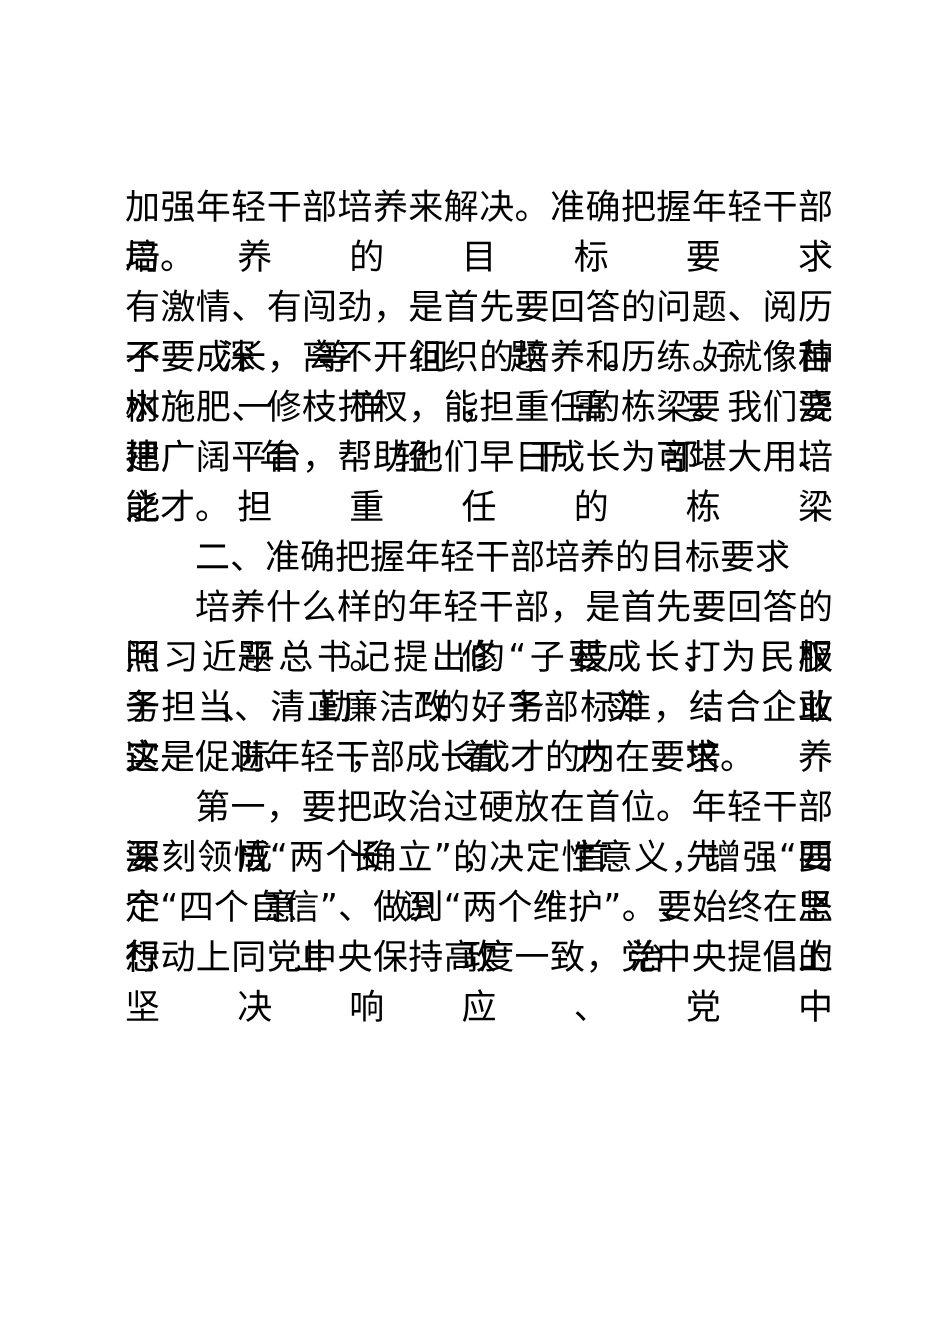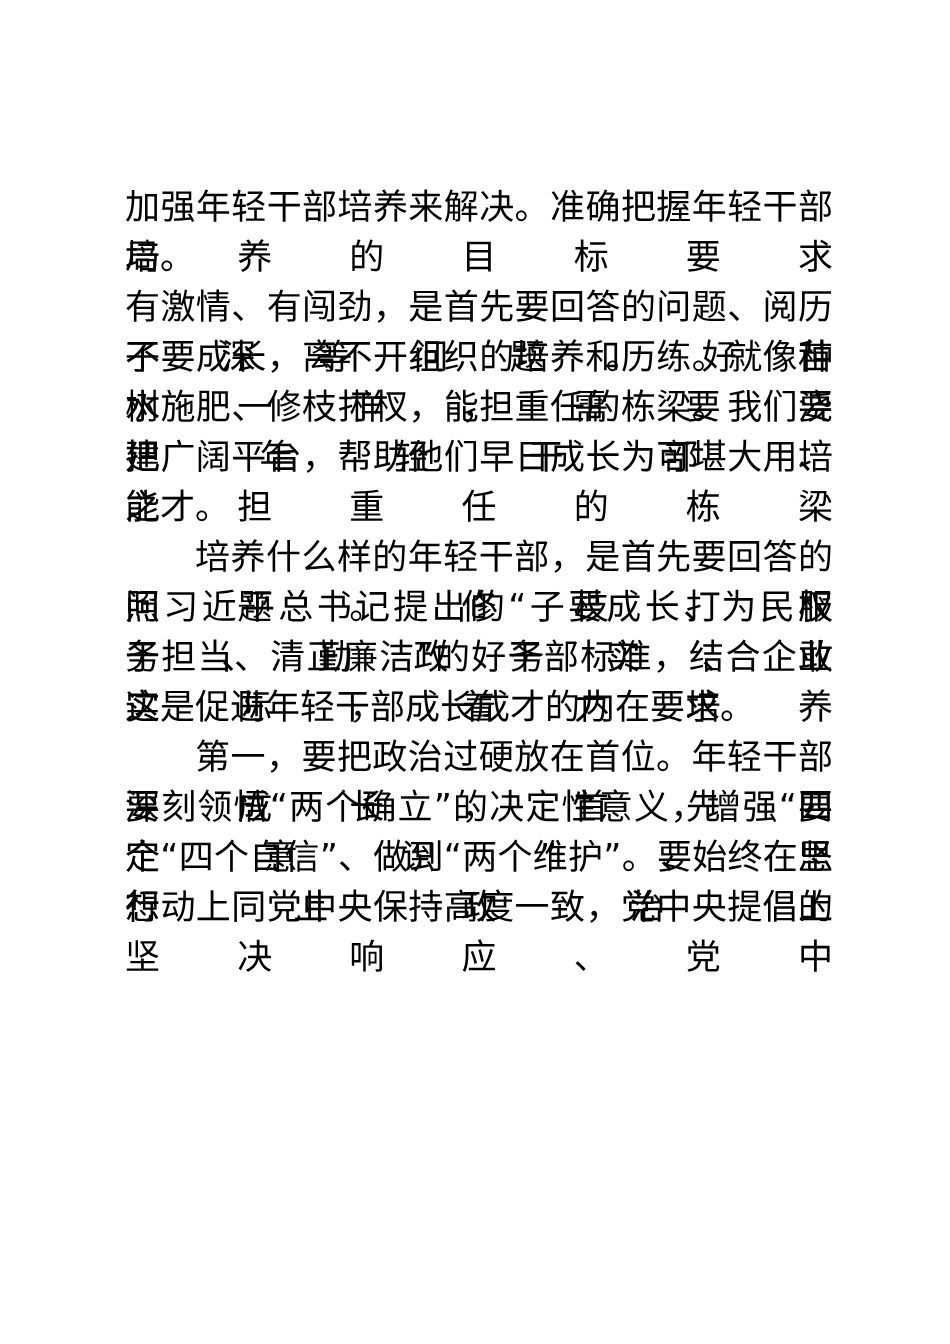--- a/index.html
+++ b/index.html
@@ -71,20 +71,21 @@
 
     <div class="line justify">加强年轻干部培养来解决。准确把握年轻干部培养的目标要求</div>
     <div class="line">局。</div>
 
     <div class="line justify">有激情、有闯劲，是首先要回答的问题、阅历不深等问题。好苗</div>
     <div class="line justify">子要成长，离不开组织的培养和历练。就像种树一样，需要浇</div>
     <div class="line justify">水施肥、修枝打杈，能担重任的栋梁。我们要把年轻干部培</div>
     <div class="line justify">建广阔平台，帮助他们早日成长为可堪大用、能担重任的栋梁</div>
     <div class="line">之才。</div>
 
+    <div class="heading-line">二、准确把握年轻干部培养的目标要求</div>
 
     <div class="line justify indent">培养什么样的年轻干部，是首先要回答的问题。修枝打杈</div>
     <div class="line justify">照习近平总书记提出的“子要成长、为民服务、勤政务实、敢</div>
     <div class="line justify">于担当、清正廉洁”的好干部标准，结合企业实际，着力培养</div>
     <div class="line">这是促进年轻干部成长成才的内在要求。</div>
 
     <div class="line justify indent">第一，要把政治过硬放在首位。年轻干部要成长，首先要</div>
     <div class="line justify">深刻领悟“两个确立”的决定性意义，增强“四个意识”、坚</div>
     <div class="line justify">定“四个自信”、做到“两个维护”。要始终在思想上政治上</div>
     <div class="line justify">行动上同党中央保持高度一致，党中央提倡的坚决响应、党中</div>

